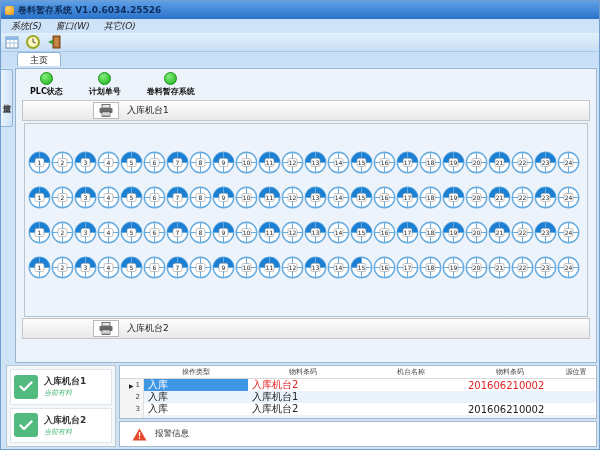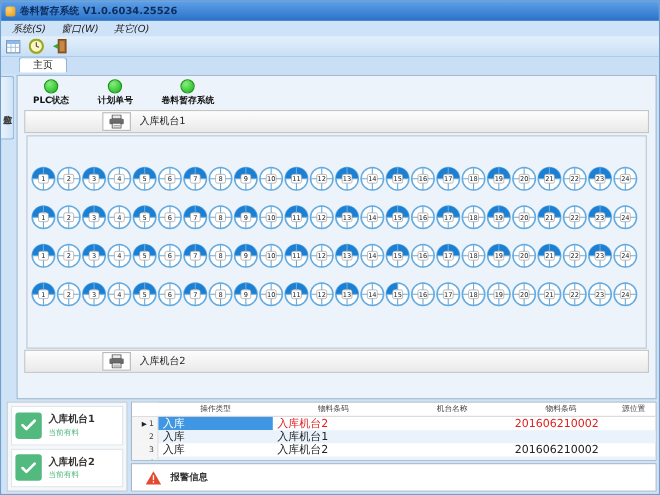--- a/index.html
+++ b/index.html
@@ -68,21 +68,21 @@
 
   .content-bottom { height:82px; display:flex; margin-top:2px; padding-left:5px; flex:0 0 auto; }
   .cards-panel { width:110px; flex:0 0 auto; background:#f5f8fb;
     border:1px solid #b9c6d2; padding:3px; display:flex; flex-direction:column; gap:3px; }
   .card { flex:1; background:#fff; border:1px solid #dfe5ea; display:flex;
     align-items:center; padding:3px; gap:6px; }
   .check-sq { width:24px; height:24px; background:#53ba7f; border-radius:3px;
     display:flex; align-items:center; justify-content:center; flex:0 0 auto; }
   .card-texts { display:flex; flex-direction:column; }
   .card-name { font-size:9px; font-weight:bold; color:#333; white-space:nowrap; }
-  .card-status { font-size:7px; color:#53ba7f; white-space:nowrap; }
+  .card-status { font-size:7px; color:#53ba7f; white-space:nowrap;font-style:italic; }
 
   .right-bottom { flex:1; display:flex; flex-direction:column; margin-left:3px; min-width:0; }
   .table-panel { flex:1; background:#ffffff; border:1px solid #a8b8c8; overflow:hidden;
     display:flex; flex-direction:column; }
   .tr { display:flex; height:12px; align-items:center; flex:0 0 auto; }
   .tr.head { border-bottom:1px solid #d8d8d8; height:13px; }
   .tr.alt { background:#eaf3fc; }
   .rowhdr { width:24px; flex:0 0 auto; display:flex; align-items:center;
     justify-content:flex-end; gap:2px; font-size:7px; color:#444;
     padding-right:3px; background:#f5f5f5; height:100%; border-right:1px solid #e0e0e0; }
@@ -93,21 +93,21 @@
     display:flex; align-items:center; white-space:nowrap; overflow:hidden; }
   .col-op{width:104px;flex:0 0 auto;} .col-machine{width:110px;flex:0 0 auto;}
   .col-plan{width:106px;flex:0 0 auto;} .col-barcode{width:92px;flex:0 0 auto;}
   .col-source{flex:1;min-width:0;}
   .td.sel { background:#3f97e4; color:#fff; }
   .td.red { color:#e02020; }
 
   .alarm-panel { height:26px; margin-top:2px; background:#fff;
     border:1px solid #a8b8c8; display:flex; align-items:center; gap:8px;
     padding-left:12px; flex:0 0 auto; }
-  .alarm-label { font-size:8.5px; color:#333;font-weight:bold; }
+  .alarm-label { font-size:8.5px; color:#333; }
 </style>
 </head>
 <body>
 
 <div class="window">
 
   <div class="titlebar">
     <div class="app-icon"></div>
     <div class="title-text">卷料暂存系统 V1.0.6034.25526</div>
   </div>

